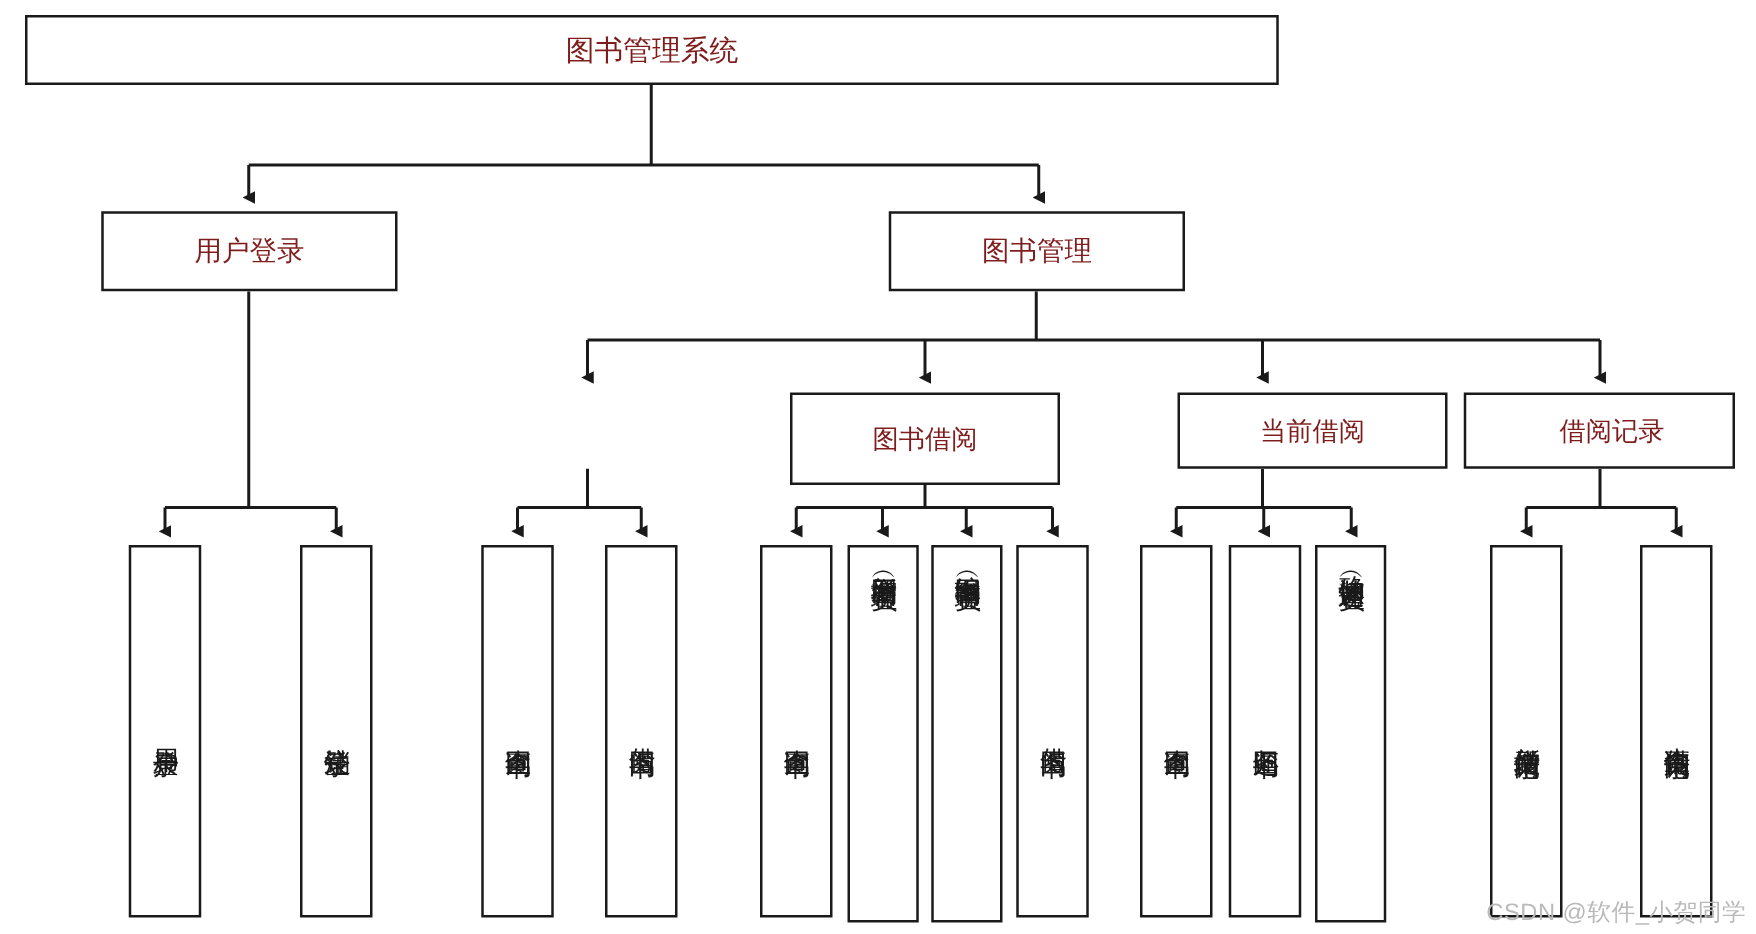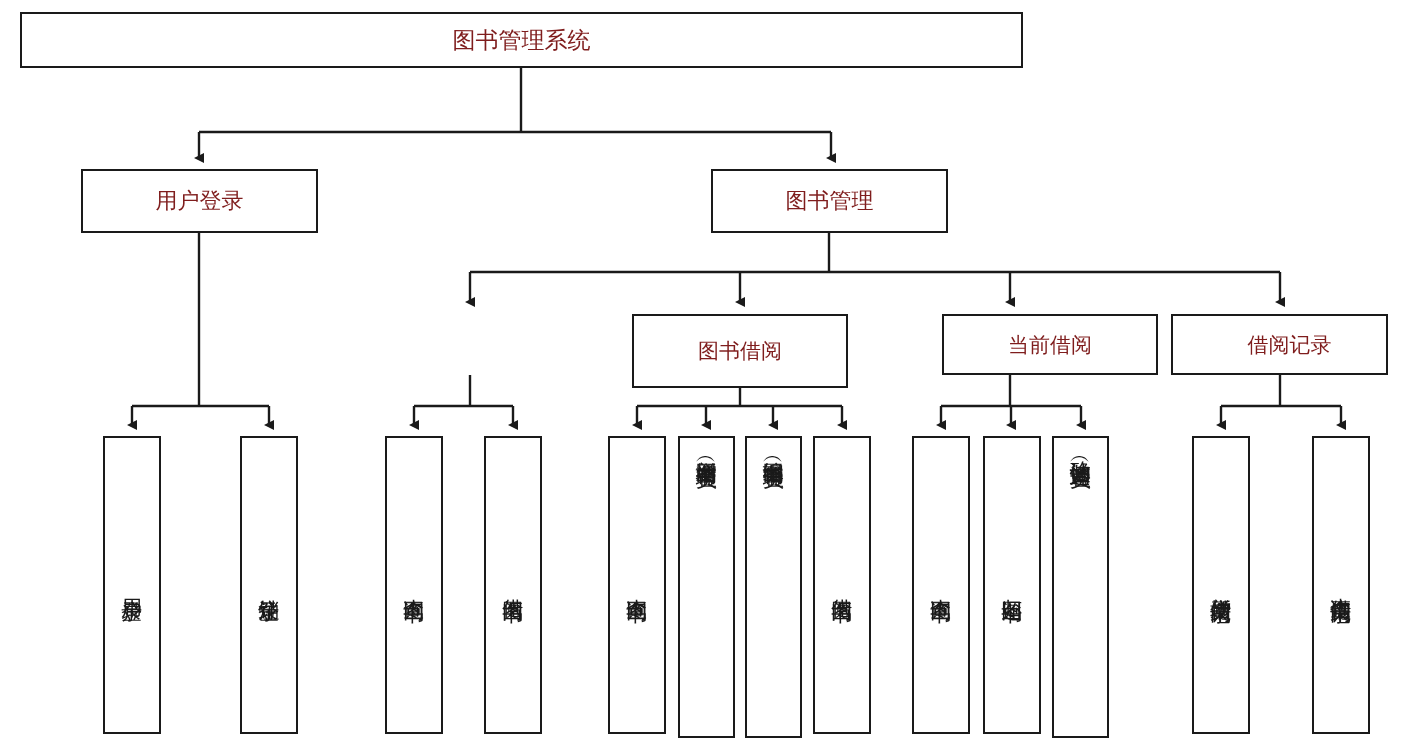--- a/index.html
+++ b/index.html
@@ -180,13 +180,14 @@
   <div class="leaf align-top" id="leaf-10" style="left: 1052px; top: 436px; width: 57px; height: 302px;">
       <span class="vtext">确认归还（管理员）</span>
     </div>
   <div class="leaf align-mid" id="leaf-11" style="left: 1192px; top: 436px; width: 58px; height: 298px;">
       <span class="vtext">新增借阅记录</span>
     </div>
   <div class="leaf align-mid" id="leaf-12" style="left: 1312px; top: 436px; width: 58px; height: 298px;">
       <span class="vtext">查询借阅记录</span>
     </div>
 
+  <div class="wm" style="color: rgb(185, 185, 185);">CSDN @软件_小贺同学</div>
 </div>
 
 </body></html>

